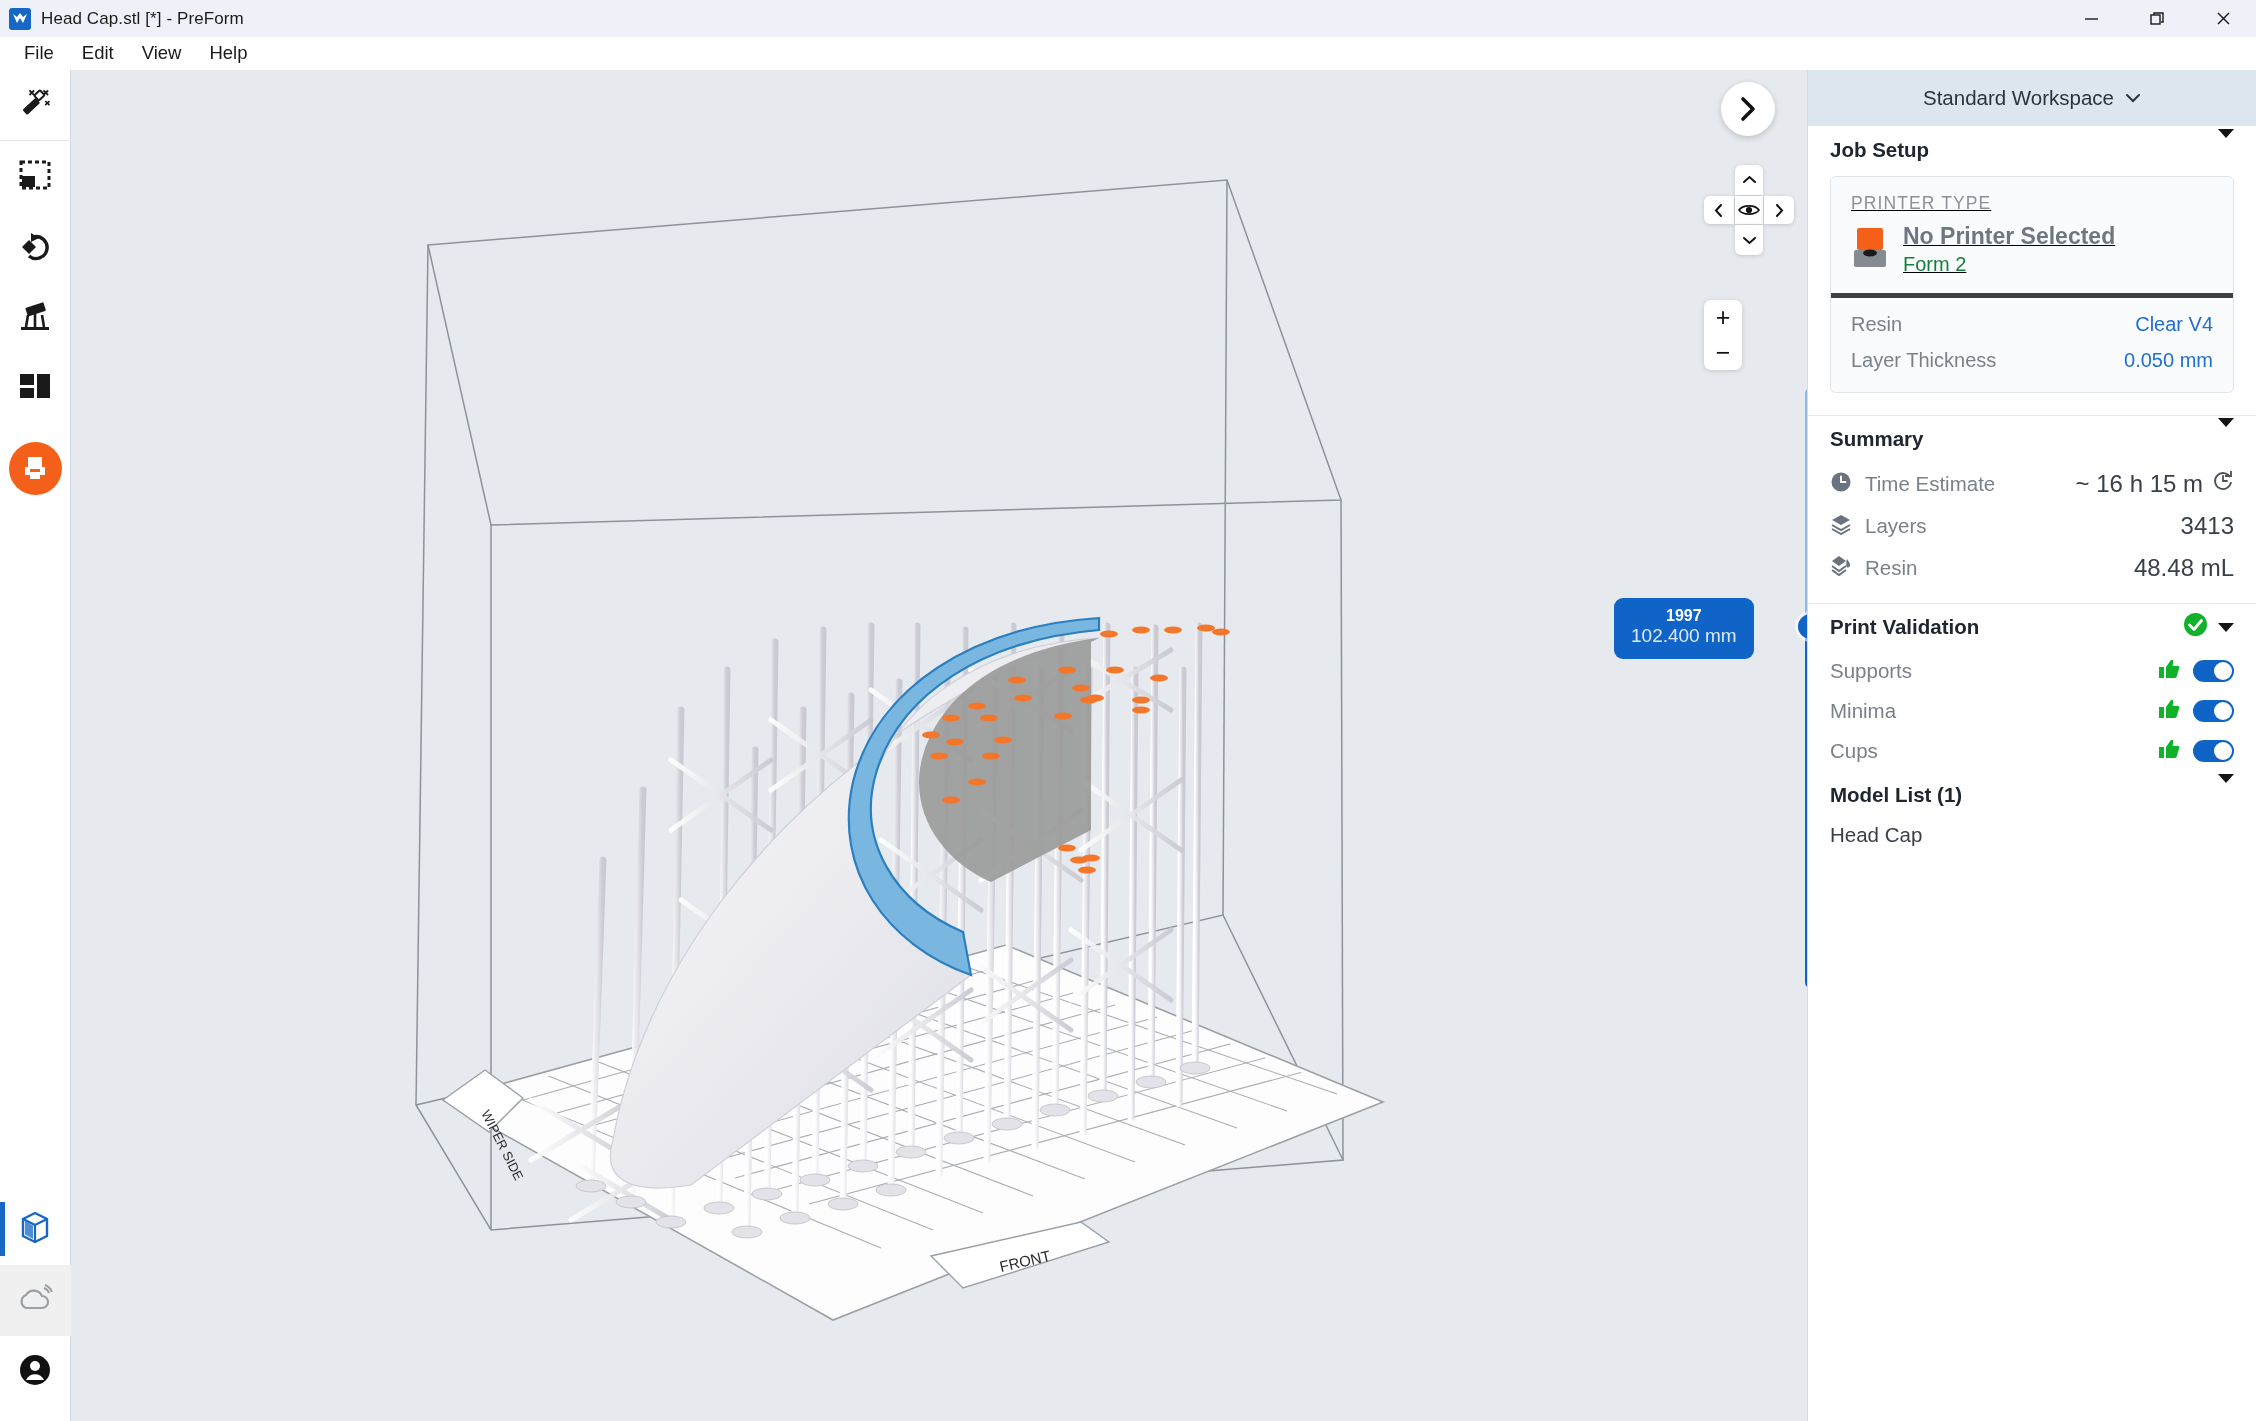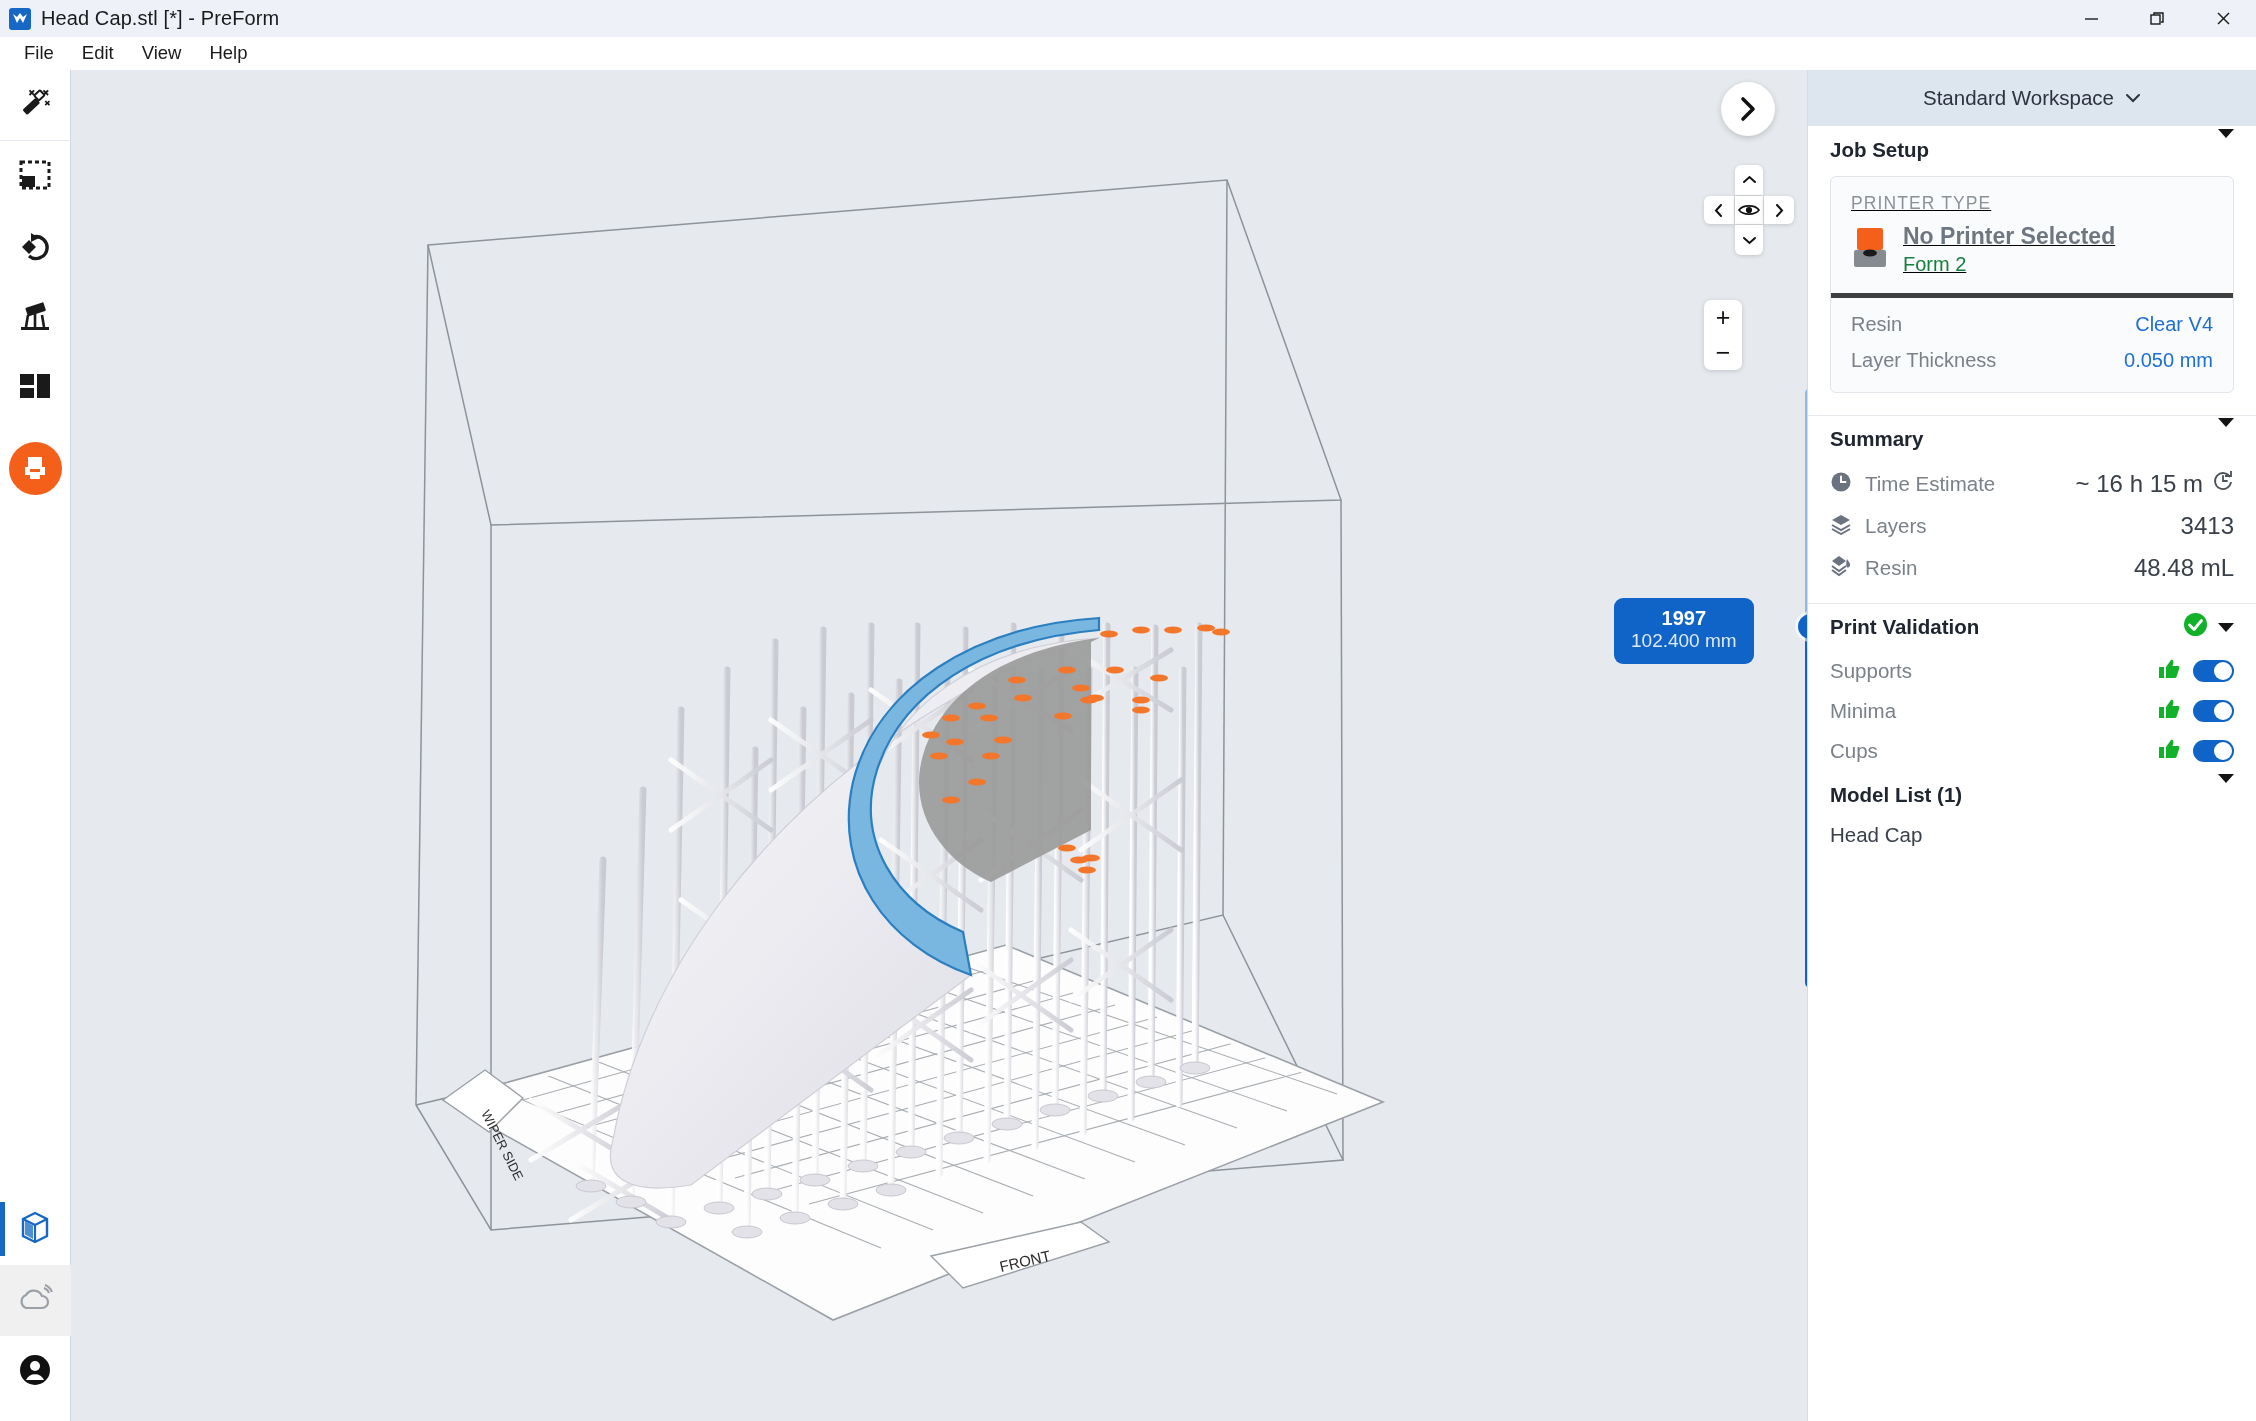--- a/index.html
+++ b/index.html
@@ -15,21 +15,21 @@
   .titlebar {
     position: absolute; top: 0; left: 0; width: 2256px; height: 37px;
     background: #eef2f8; display: flex; align-items: center;
   }
   .title-icon {
     width: 22px; height: 22px; margin-left: 9px; margin-right: 10px;
     background: #1668c4; border-radius: 3px;
     display: flex; align-items: center; justify-content: center;
   }
   .title-icon svg { display:block; }
-  .title-text { font-size: 20px; color: #1a1a1a; letter-spacing: .1px; }
+  .title-text { font-size: 17px; color: #1a1a1a; letter-spacing: .1px; }
   .win-btns { margin-left: auto; display: flex; height: 37px; }
   .win-btn {
     width: 66px; height: 37px; display: flex; align-items: center; justify-content: center;
     color: #1a1a1a;
   }
 
   
   .menubar {
     position: absolute; top: 37px; left: 0; width: 2256px; height: 33px;
     background: #ffffff; display: flex; align-items: center; padding-left: 10px;
@@ -106,21 +106,21 @@
   }
   .slider-handle {
     position: absolute; left: 1px; top: 226px; width: 25px; height: 25px;
     background: #1064c8; border-radius: 50%; box-shadow: 0 0 0 3px rgba(255,255,255,.55);
   }
   .slider-tip {
     position: absolute; left: 1543px; top: 528px;
     background: #1064c8; color: #fff; border-radius: 9px;
     padding: 9px 17px 11px; text-align: center; min-width: 122px;
   }
-  .slider-tip .t1 { font-size: 20px; font-weight: bold; line-height: 1.15; }
+  .slider-tip .t1 { font-size: 16px; font-weight: bold; line-height: 1.15; }
   .slider-tip .t2 { font-size: 19px; color: #dce9f9; line-height: 1.2; }
 
   
   .panel {
     position: absolute; top: 70px; left: 1807px; width: 449px; height: 1351px;
     background: #ffffff; border-left: 1px solid #d7dce4;
   }
   .ws-header {
     height: 56px; background: #dde5ee; display: flex; align-items: center; justify-content: center;
     gap: 11px; font-size: 20.5px; color: #2c3340;

